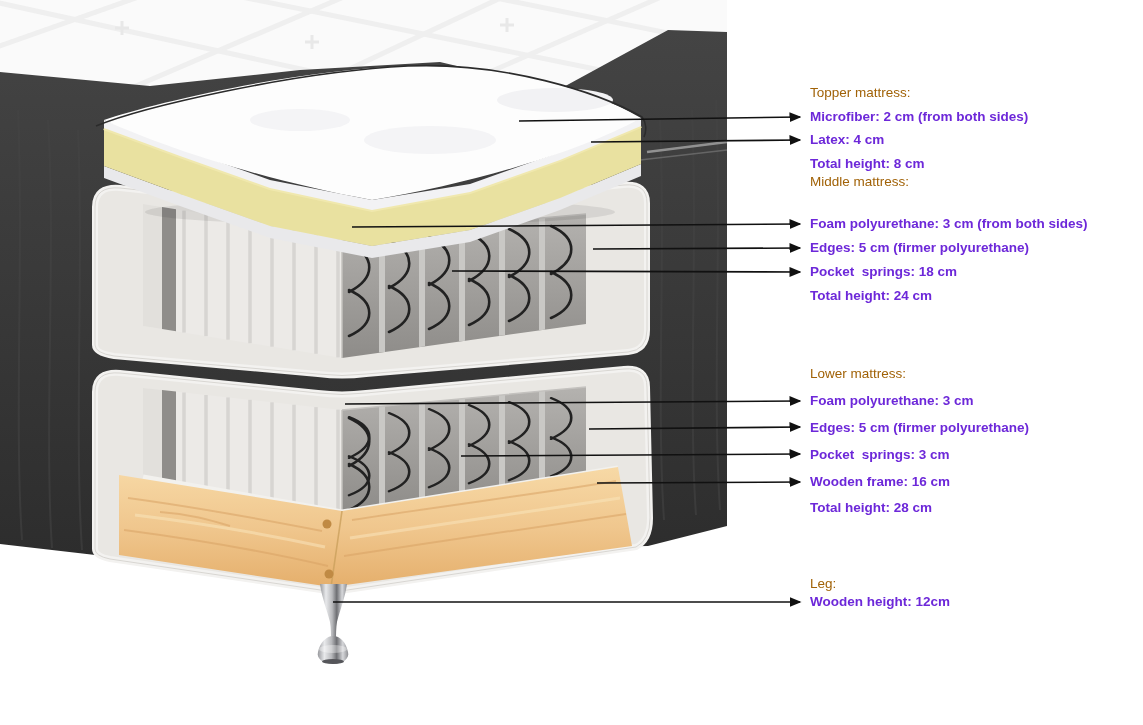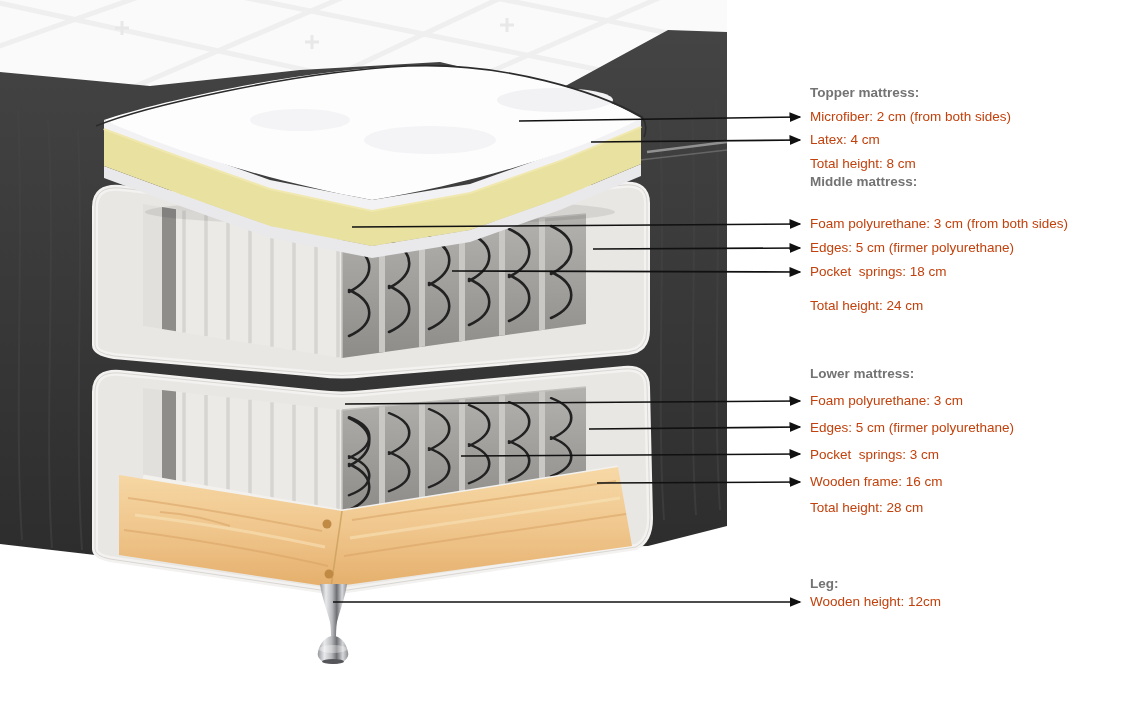--- a/index.html
+++ b/index.html
@@ -1,21 +1,21 @@
 <!DOCTYPE html>
 <html><head>
 <meta charset="utf-8">
 <style>
   html,body{margin:0;padding:0;background:#fff;}
   #stage{position:relative;width:1143px;height:725px;background:#ffffff;overflow:hidden;
          font-family:"Liberation Sans","DejaVu Sans",sans-serif;}
   #scene{position:absolute;left:0;top:0;}
   .legend-line{position:absolute;left:810px;height:18px;line-height:18px;
-               font-size:13.5px;color:#c2410c;white-space:pre;}
-  .legend-heading{font-weight:700;color:#737373;}
+               font-size:13.5px;color:#6d28d9;white-space:pre;font-weight:bold;}
+  .legend-heading{font-weight:400;color:#a16207;}
 </style>
 </head>
 <body>
 
 <div id="stage">
 
 <svg id="scene" width="1143" height="725" viewBox="0 0 1143 725">
   <defs>
     <marker id="ah" markerWidth="12" markerHeight="10" refX="10.5" refY="5" orient="auto" markerUnits="userSpaceOnUse">
       <path d="M0,0 L12,5 L0,10 Z" fill="#111"></path>
@@ -247,21 +247,21 @@
 <div>
   <div class="legend-line legend-heading" style="top:84px">Topper mattress:</div>
   <div class="legend-line" style="top:108px">Microfiber: 2 cm (from both sides)</div>
   <div class="legend-line" style="top:131px">Latex: 4 cm</div>
   <div class="legend-line" style="top:155px">Total height: 8 cm</div>
 
   <div class="legend-line legend-heading" style="top:173px">Middle mattress:</div>
   <div class="legend-line" style="top:215px">Foam polyurethane: 3 cm (from both sides)</div>
   <div class="legend-line" style="top:239px">Edges: 5 cm (firmer polyurethane)</div>
   <div class="legend-line" style="top:263px">Pocket  springs: 18 cm</div>
-  <div class="legend-line" style="top:297px">Total height: 24 cm</div>
+  <div class="legend-line" style="top:287px">Total height: 24 cm</div>
 
   <div class="legend-line legend-heading" style="top:365px">Lower mattress:</div>
   <div class="legend-line" style="top:392px">Foam polyurethane: 3 cm</div>
   <div class="legend-line" style="top:419px">Edges: 5 cm (firmer polyurethane)</div>
   <div class="legend-line" style="top:446px">Pocket  springs: 3 cm</div>
   <div class="legend-line" style="top:473px">Wooden frame: 16 cm</div>
   <div class="legend-line" style="top:499px">Total height: 28 cm</div>
 
   <div class="legend-line legend-heading" style="top:575px">Leg:</div>
   <div class="legend-line" style="top:593px">Wooden height: 12cm</div>

